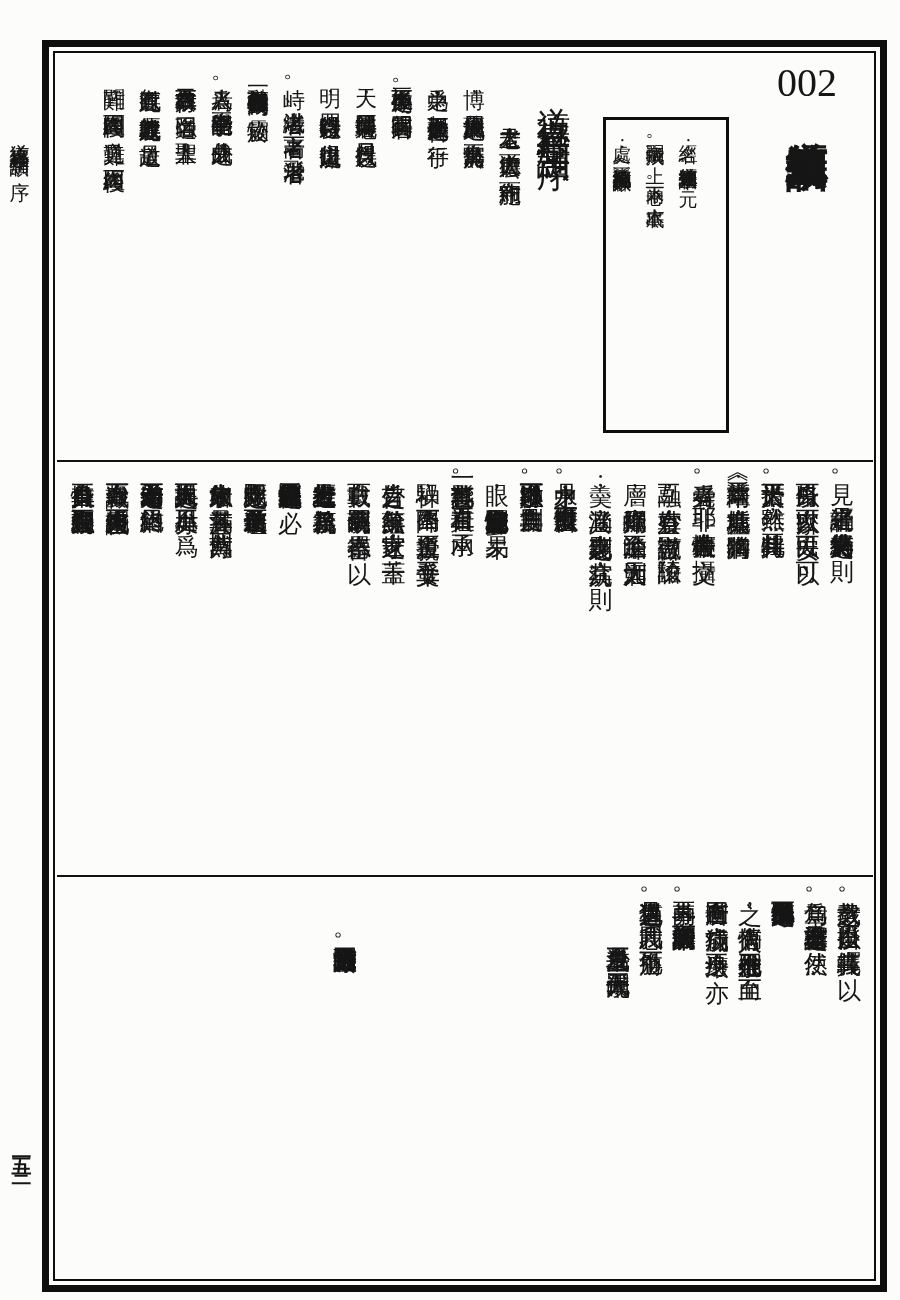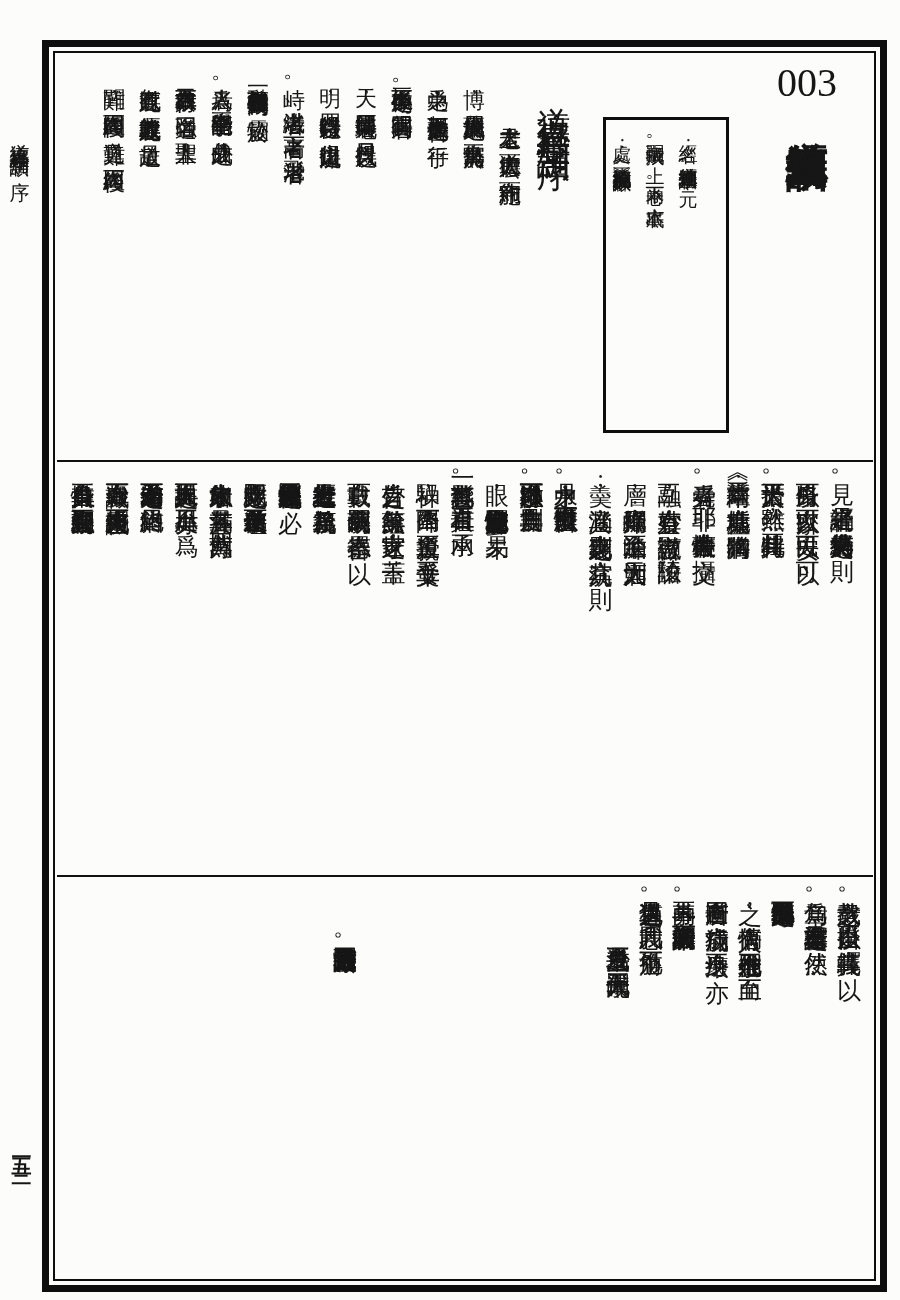--- a/index.html
+++ b/index.html
@@ -58,21 +58,21 @@
 
   <div class="margin-label v">道德真經章句訓頌　序</div>
   <div class="page-number v">五一三</div>
 
   <div class="frame-outer"></div>
   <div class="frame-inner"></div>
 
   <div class="content">
 
     <div class="header-block">
-      <div class="serial">003</div>
+      <div class="serial">002</div>
       <div class="big-title v">道德真經章句訓頌</div>
     </div>
 
     <div class="info-box">
       <div class="info-box-inner v">
         <div class="info-col">經名:道德真經章句訓頌。元</div>
         <div class="info-col">張嗣成撰。上、下兩卷。底本出</div>
         <div class="info-col">處:《正統道藏》洞神部玉訣類。</div>
       </div>
     </div>

